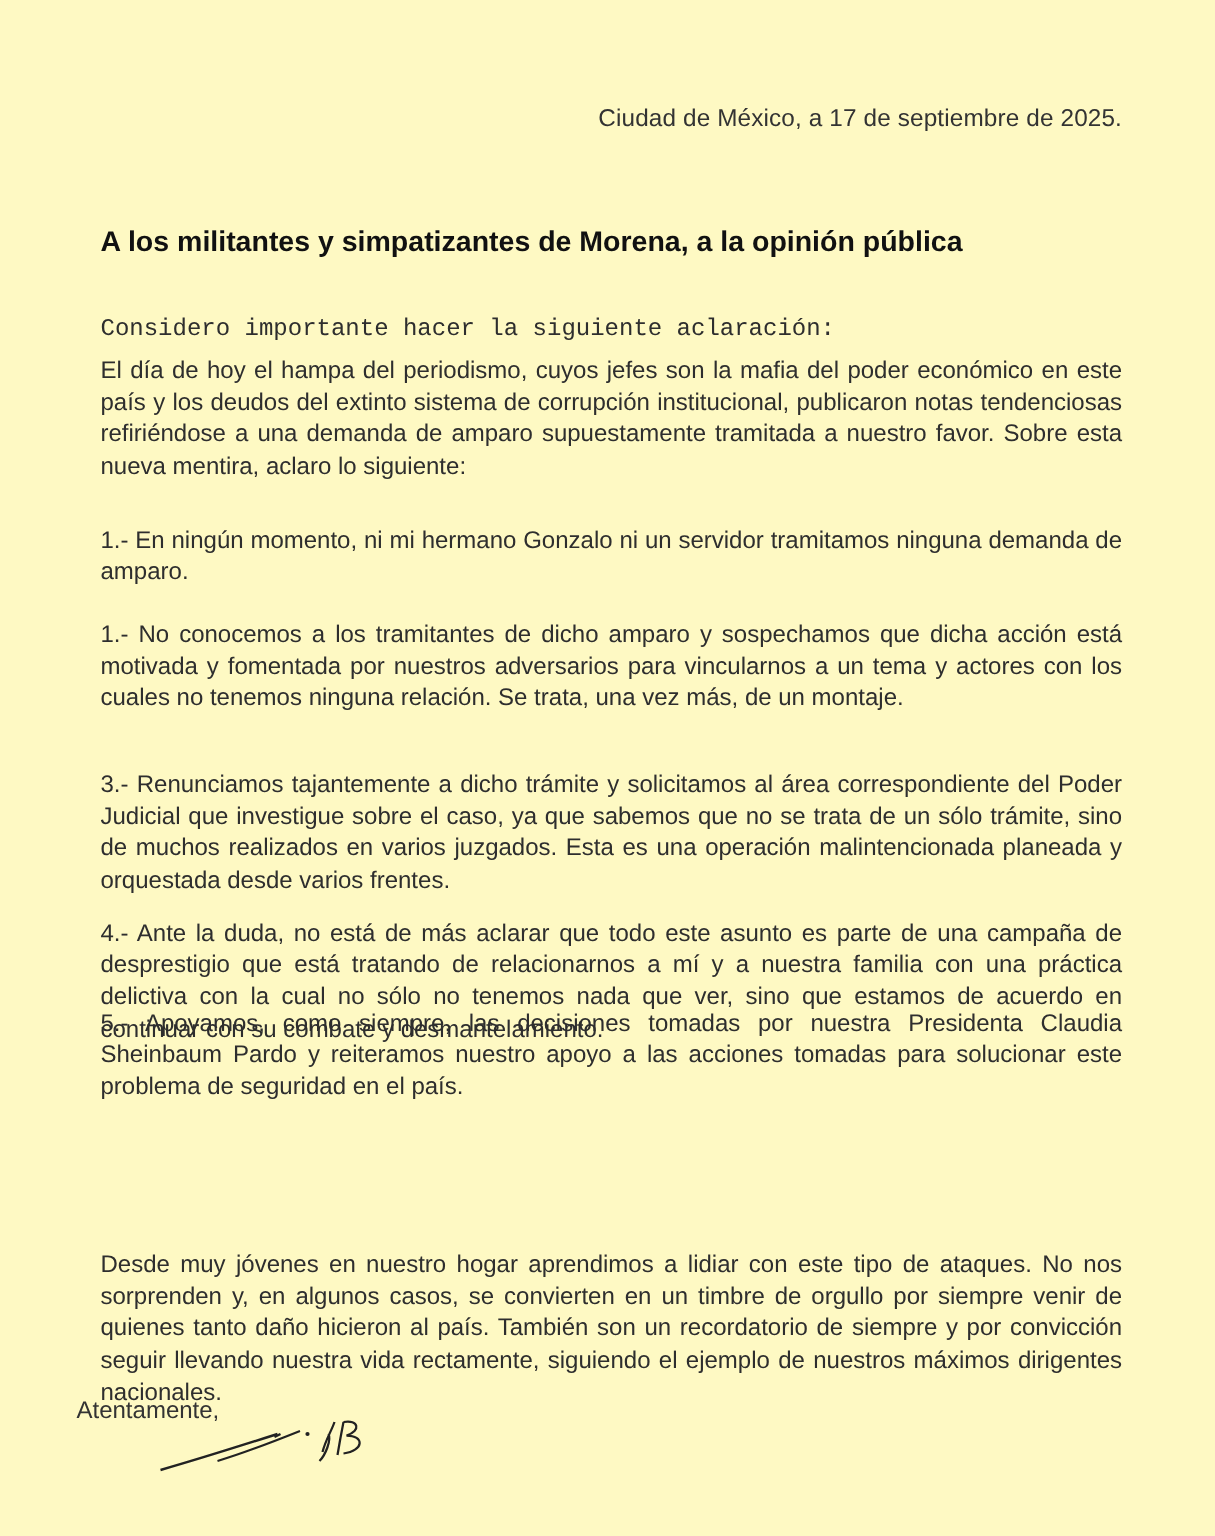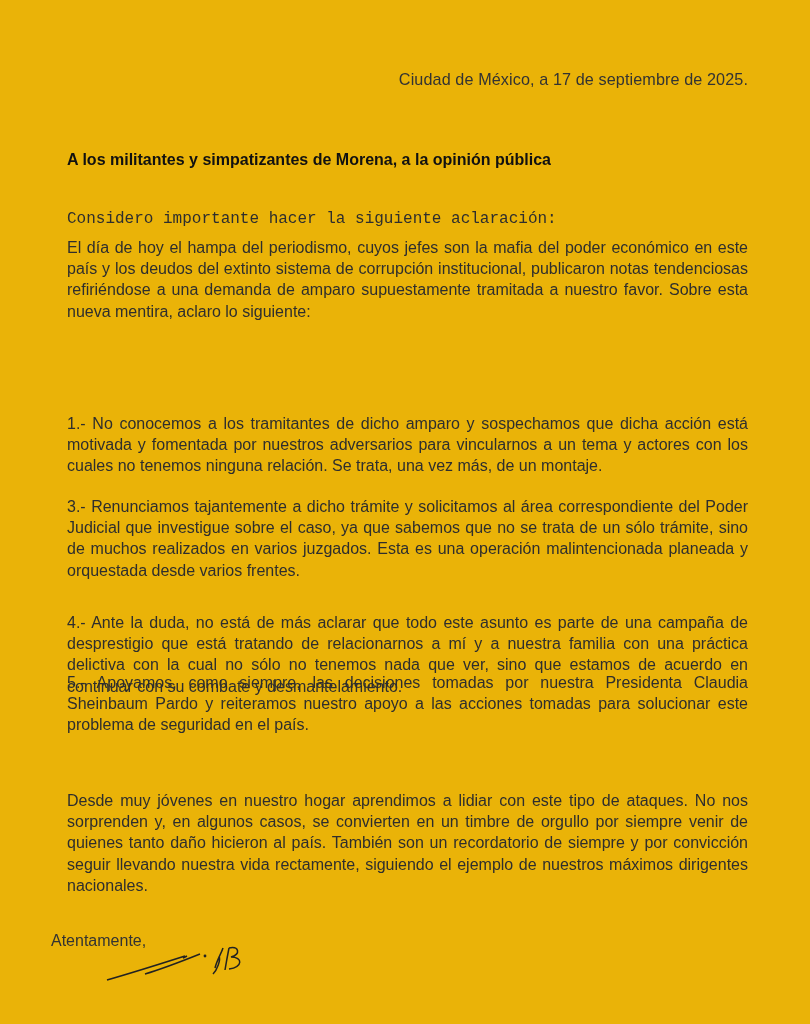--- a/index.html
+++ b/index.html
@@ -1,62 +1,63 @@
 <!DOCTYPE html>
 <html><head>
 <meta charset="utf-8">
 <style>
   html, body { margin: 0; padding: 0; background: #ffffff; }
   body {
     width: 810px; height: 1024px; overflow: hidden; position: relative;
     font-family: "Liberation Sans", "DejaVu Sans", sans-serif;
     color: #2b2b2b;
   }
-  .page { position: absolute; left: 0; top: 0; width: 810px; height: 1024px; background: #eab308; }
+  .page { position: absolute; left: 0; top: 0; width: 810px; height: 1024px; background: #fef9c3; }
   .date {
     position: absolute; right: 62px; top: 70px;
     font-size: 16.2px; color: #333; letter-spacing: 0.1px;
   }
   .heading {
     position: absolute; left: 67px; top: 151px;
-    font-size: 16px; font-weight: bold; color: #111;
+    font-size: 19px; font-weight: bold; color: #111;
   }
   .body-block {
     position: absolute; left: 67px; width: 681px;
     font-size: 16px; line-height: 21.2px; color: #2e2e2e;
     text-align: justify; margin: 0;
   }
   .intro { top: 209px; text-align: left; font-family: Liberation Mono, monospace; }
   .p0 { top: 237px; }
   .p1 { top: 350px; }
   .p2 { top: 413px; }
-  .p3 { top: 496px; }
+  .p3 { top: 513px; }
   .p4 { top: 612px; }
   .p5 { top: 672px; }
-  .p6 { top: 790px; }
+  .p6 { top: 833px; }
   .closing {
     position: absolute; left: 51px; top: 932px;
     font-size: 16px; color: #333;
   }
   .signer {
     position: absolute; left: 67px; top: 971px;
     font-size: 16px; color: #333;
   }
   .signature {
     position: absolute; left: 105px; top: 944px; width: 150px; height: 40px;
   }
 </style>
 </head>
 <body>
 
 <div class="page">
   <div class="date">Ciudad de México, a 17 de septiembre de 2025.</div>
   <div class="heading">A los militantes y simpatizantes de Morena, a la opinión pública</div>
   <p class="body-block intro">Considero importante hacer la siguiente aclaración:</p>
   <p class="body-block p0">El día de hoy el hampa del periodismo, cuyos jefes son la mafia del poder económico en este país y los deudos del extinto sistema de corrupción institucional, publicaron notas tendenciosas refiriéndose a una demanda de amparo supuestamente tramitada a nuestro favor. Sobre esta nueva mentira, aclaro lo siguiente:</p>
+  <p class="body-block p1">1.- En ningún momento, ni mi hermano Gonzalo ni un servidor tramitamos ninguna demanda de amparo.</p>
   <p class="body-block p2">1.- No conocemos a los tramitantes de dicho amparo y sospechamos que dicha acción está motivada y fomentada por nuestros adversarios para vincularnos a un tema y actores con los cuales no tenemos ninguna relación. Se trata, una vez más, de un montaje.</p>
   <p class="body-block p3">3.- Renunciamos tajantemente a dicho trámite y solicitamos al área correspondiente del Poder Judicial que investigue sobre el caso, ya que sabemos que no se trata de un sólo trámite, sino de muchos realizados en varios juzgados. Esta es una operación malintencionada planeada y orquestada desde varios frentes.</p>
   <p class="body-block p4">4.- Ante la duda, no está de más aclarar que todo este asunto es parte de una campaña de desprestigio que está tratando de relacionarnos a mí y a nuestra familia con una práctica delictiva con la cual no sólo no tenemos nada que ver, sino que estamos de acuerdo en continuar con su combate y desmantelamiento.</p>
   <p class="body-block p5">5.- Apoyamos, como siempre, las decisiones tomadas por nuestra Presidenta Claudia Sheinbaum Pardo y reiteramos nuestro apoyo a las acciones tomadas para solucionar este problema de seguridad en el país.</p>
   <p class="body-block p6">Desde muy jóvenes en nuestro hogar aprendimos a lidiar con este tipo de ataques. No nos sorprenden y, en algunos casos, se convierten en un timbre de orgullo por siempre venir de quienes tanto daño hicieron al país. También son un recordatorio de siempre y por convicción seguir llevando nuestra vida rectamente, siguiendo el ejemplo de nuestros máximos dirigentes nacionales.</p>
   <div class="closing">Atentamente,</div>
   <svg class="signature" viewBox="0 0 150 40">
     <path d="M2 36 C 30 28, 55 20, 80 12" stroke="#222" stroke-width="1.6" fill="none"></path>
     <path d="M40 30 C 60 24, 75 18, 95 10" stroke="#222" stroke-width="1.4" fill="none"></path>
     <path d="M78 14 l4 -2" stroke="#222" stroke-width="1.6"></path>

